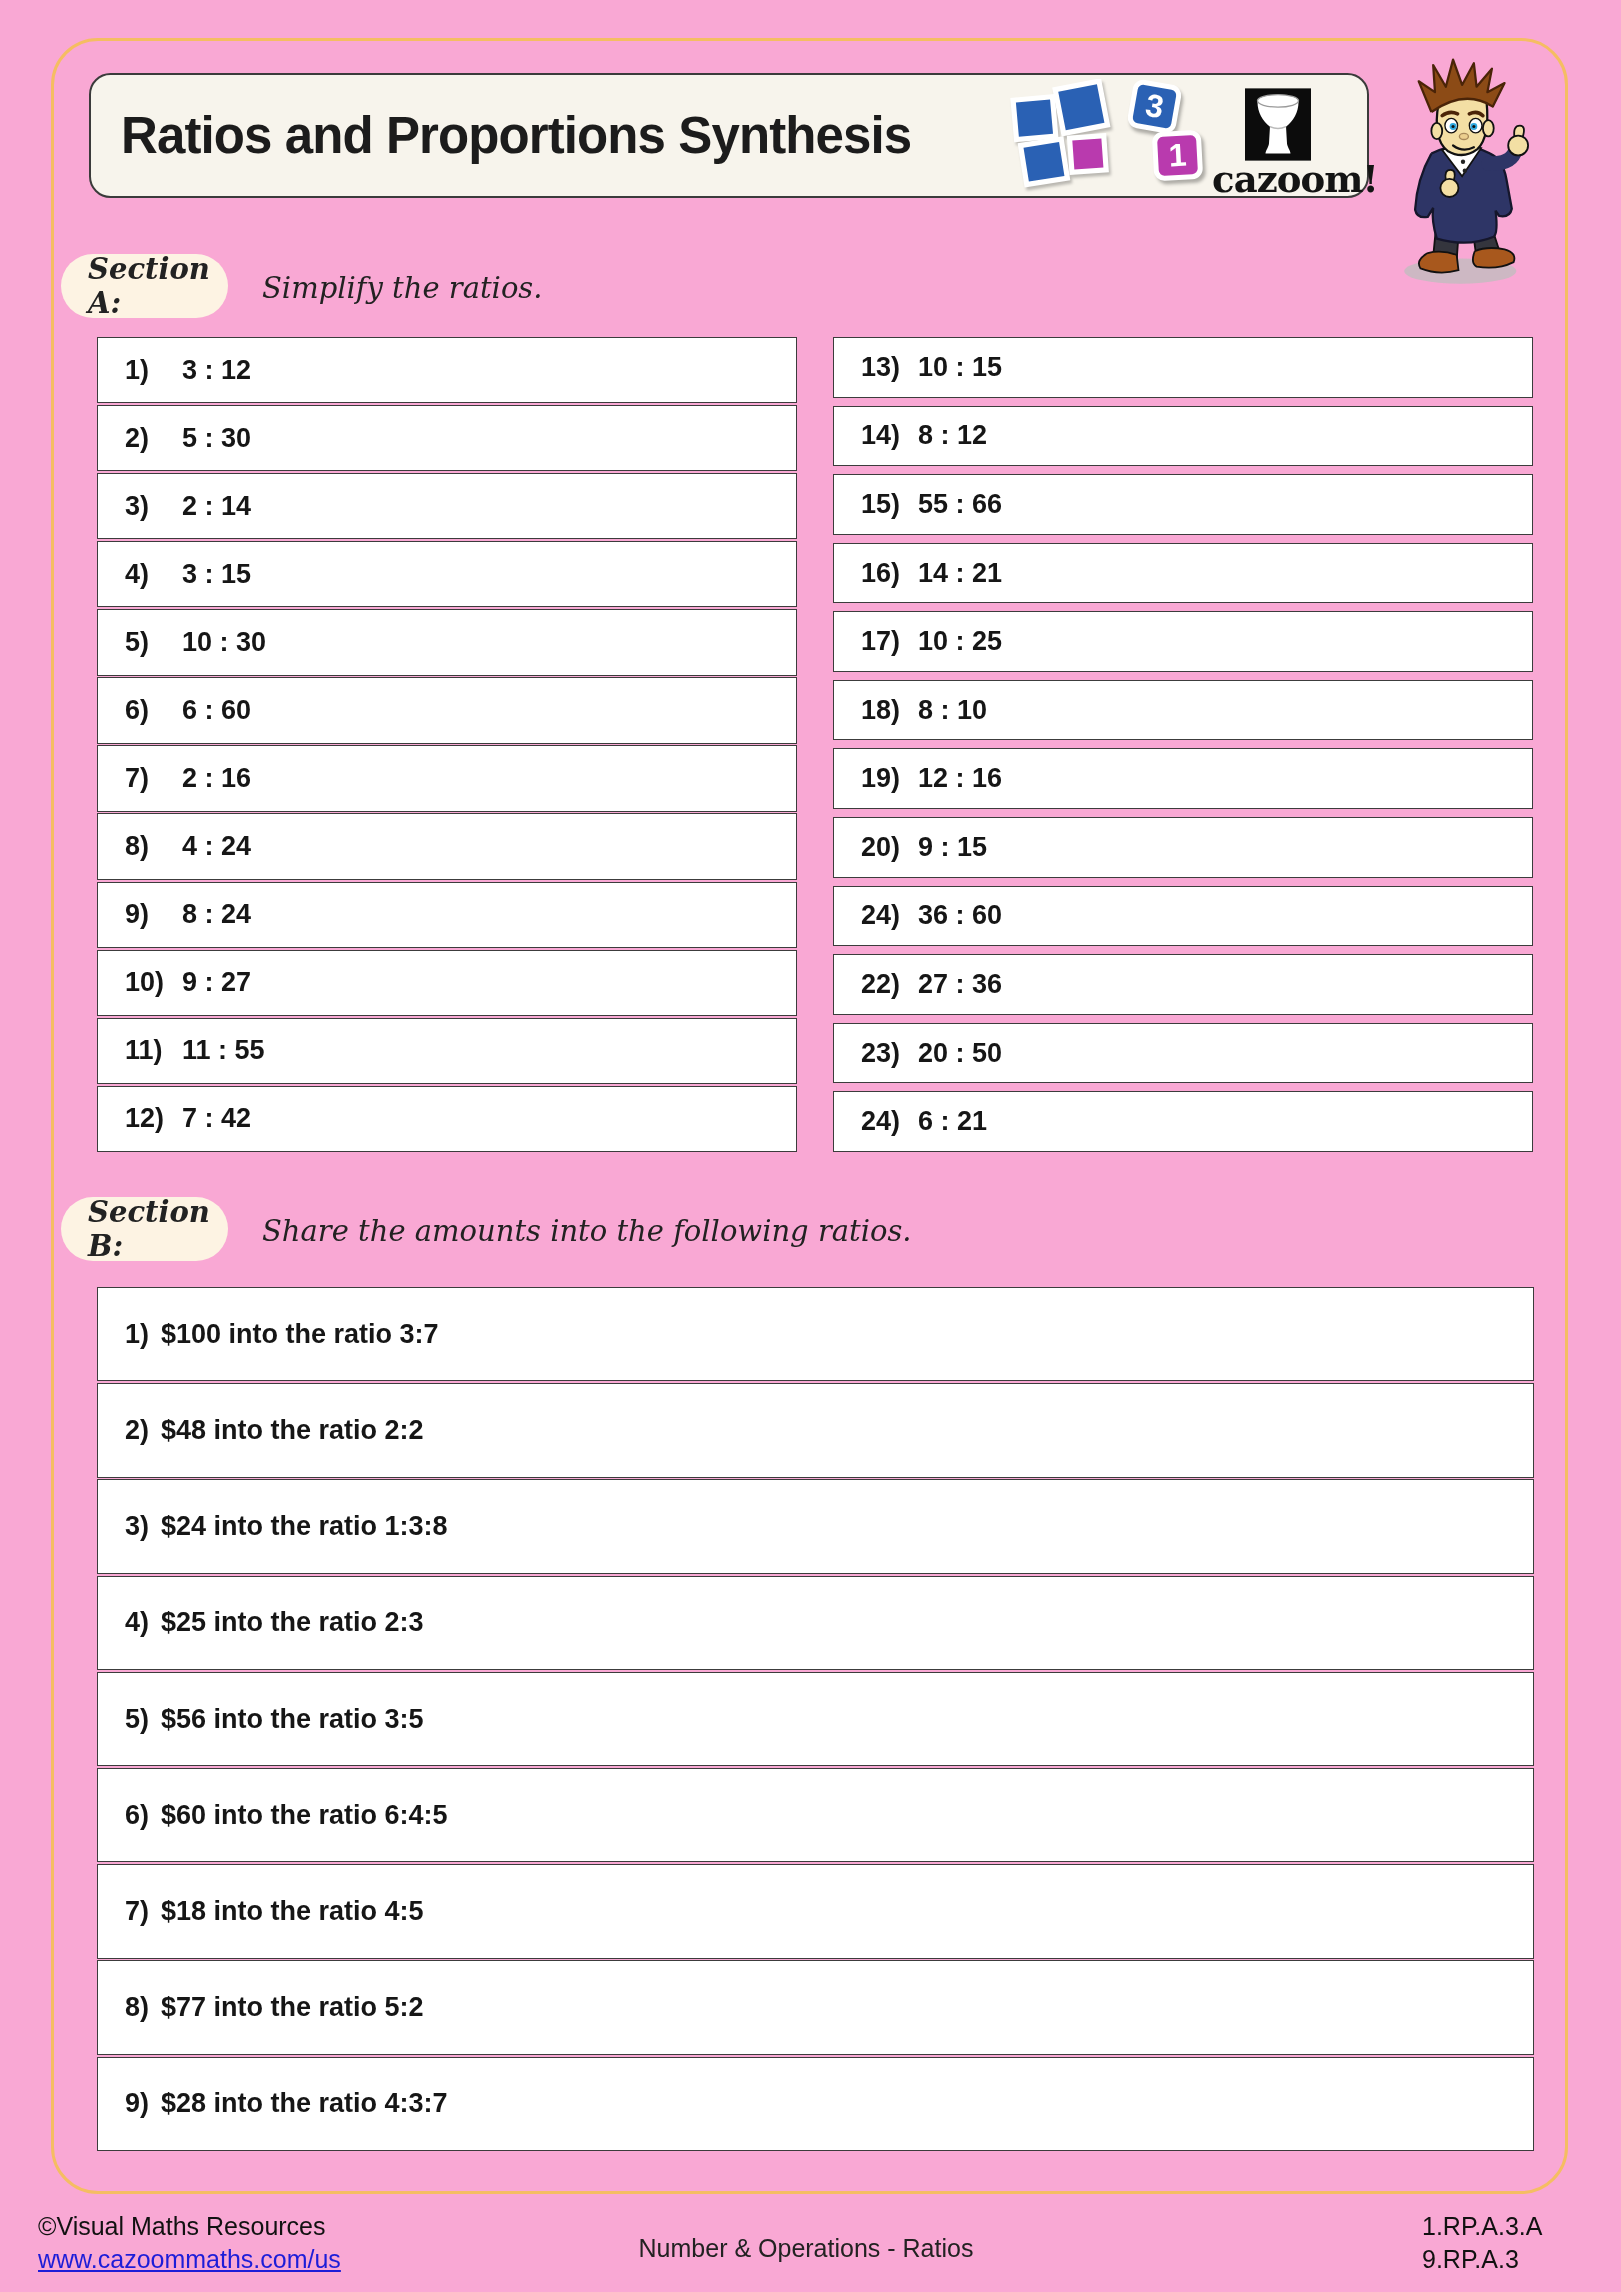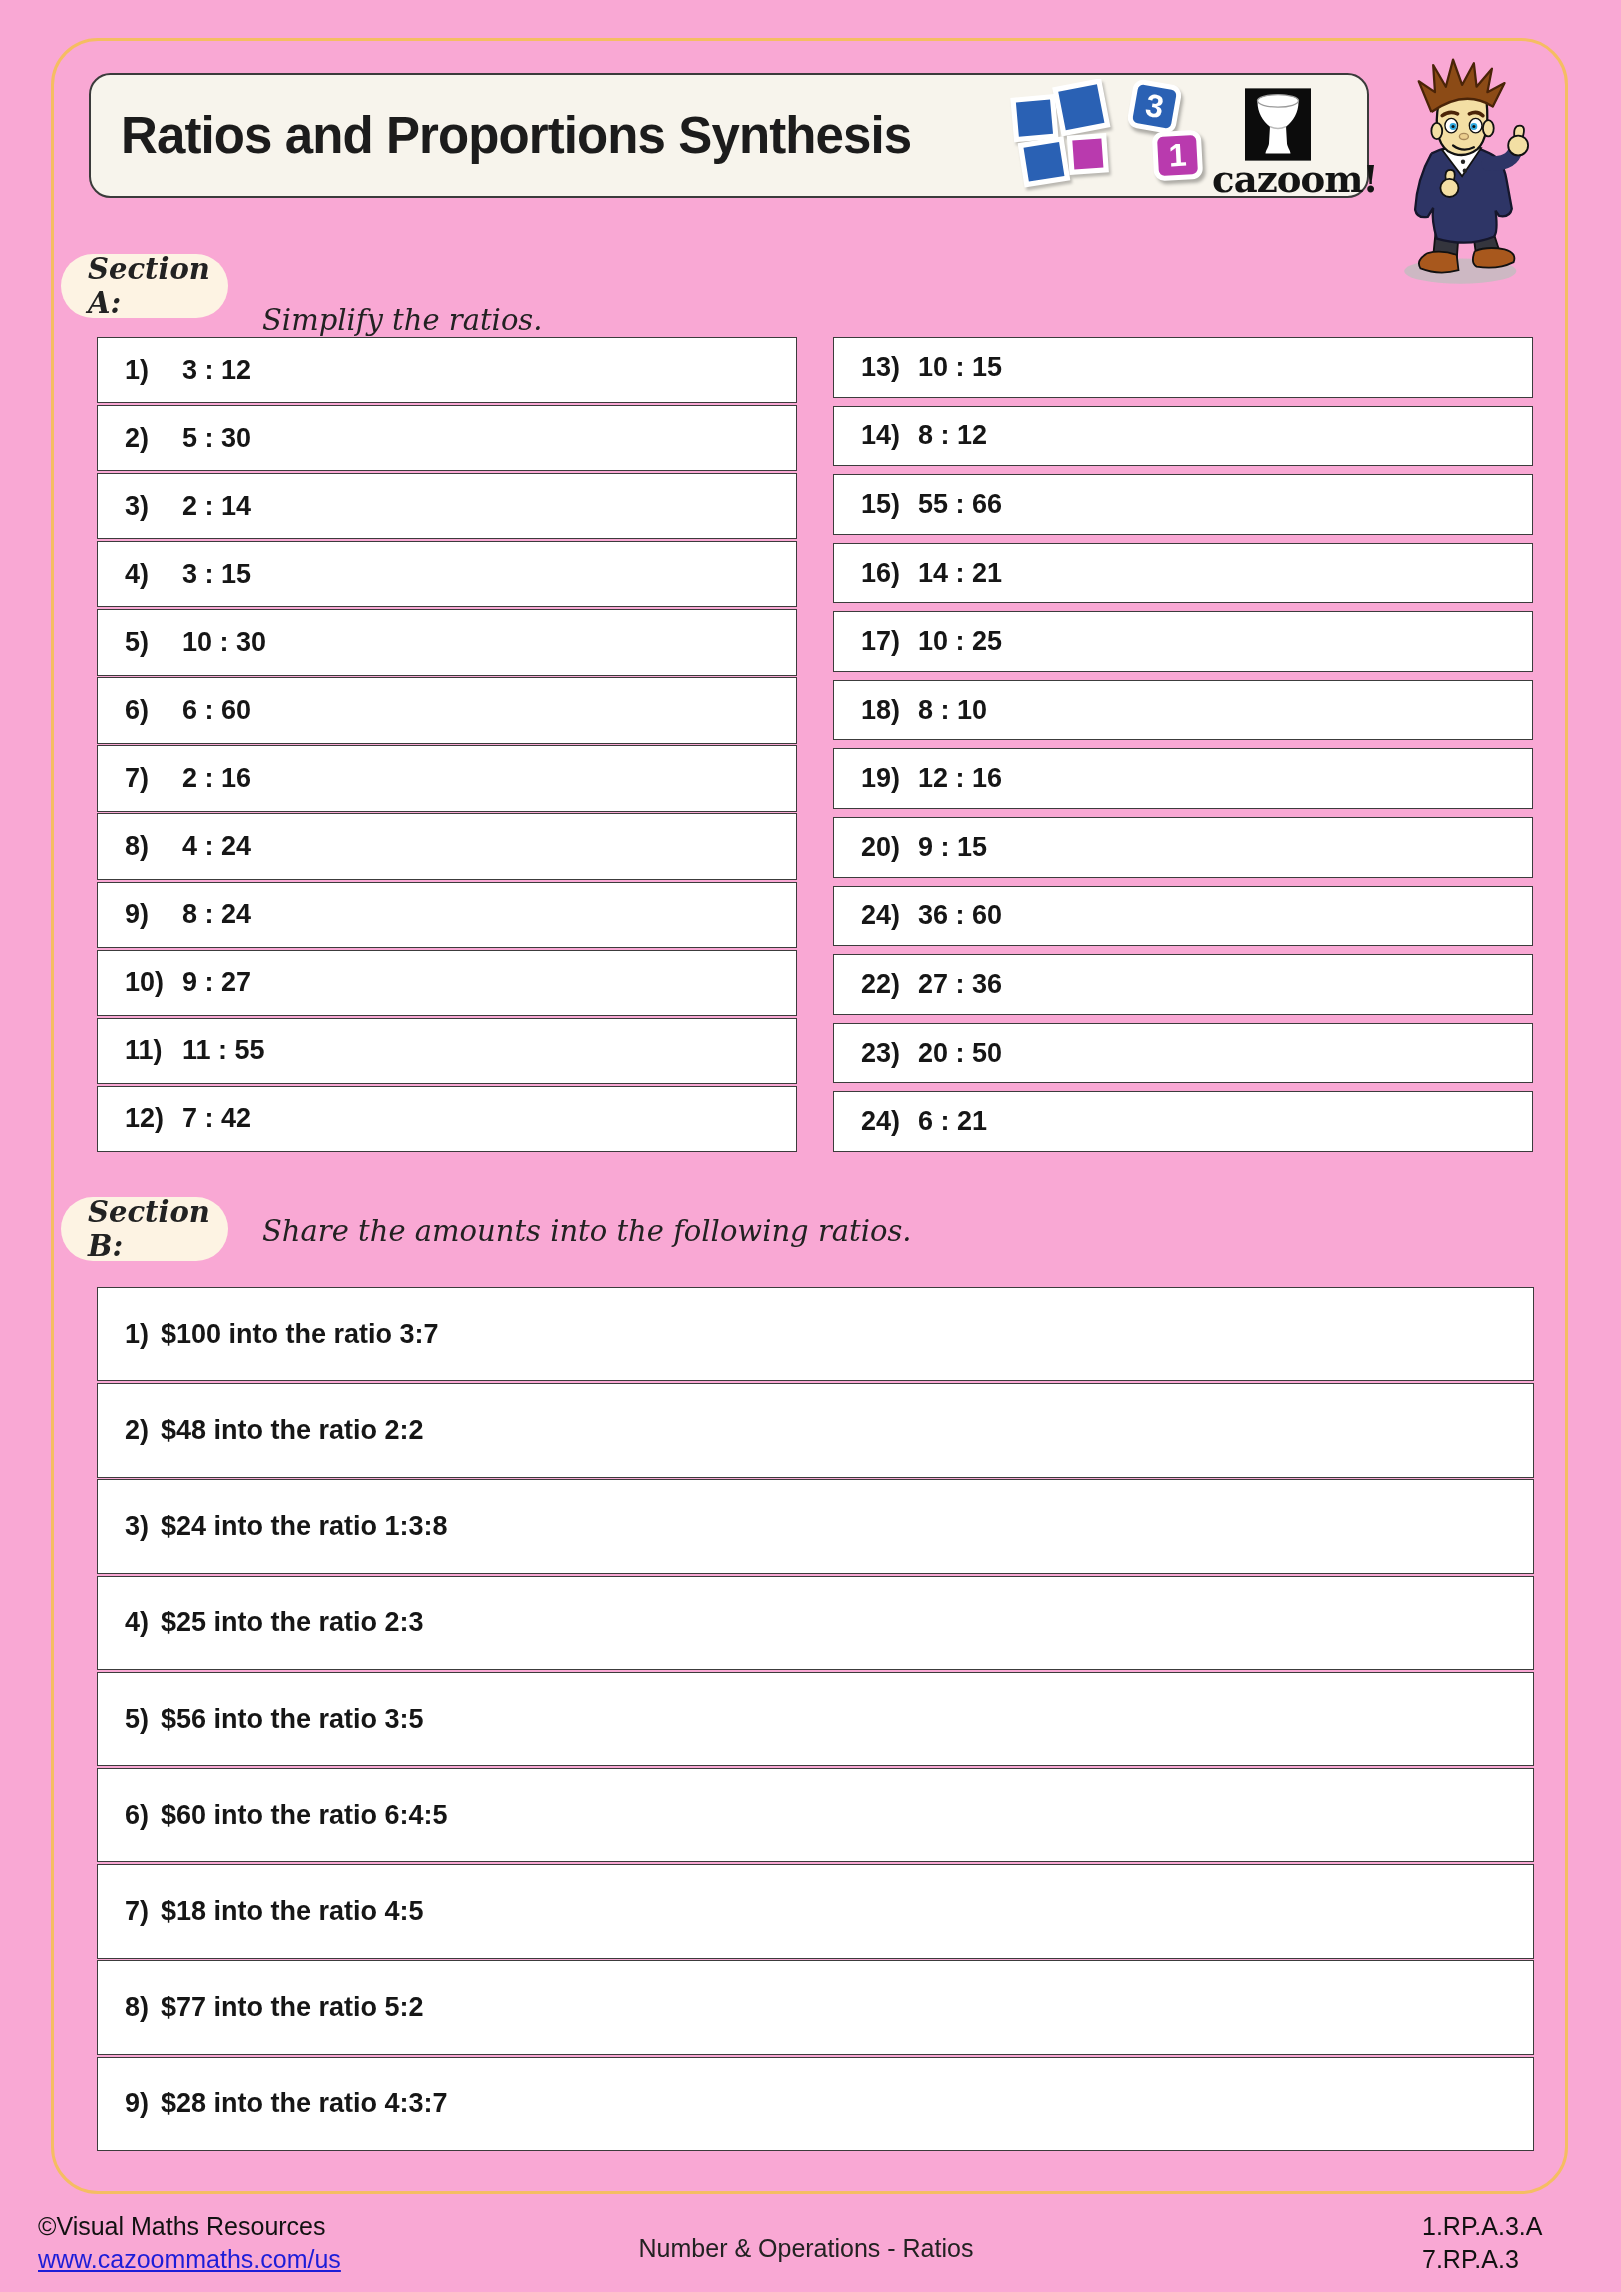--- a/index.html
+++ b/index.html
@@ -43,21 +43,21 @@
     position:absolute; width:167px; height:64px; background:#fdf3e3; border-radius:32px;
     display:flex; align-items:center; padding-left:27px; box-sizing:border-box;
     font-family:"DejaVu Serif", serif; font-style:italic; font-weight:700; font-size:29px; color:#222;
   }
   .pill-a { left:61px; top:254px; }
   .pill-b { left:61px; top:1197px; }
   .instruction {
     position:absolute; font-family:"DejaVu Serif", serif; font-style:italic;
     font-size:29px; color:#222; white-space:nowrap;
   }
-  .instr-a { left:262px; top:271px;margin-top:32px; }
+  .instr-a { left:262px; top:271px; }
   .instr-b { left:262px; top:1214px;text-align:center; }
   
   .table-a {
     position:absolute; top:337px; width:700px; height:815px;
     display:flex; flex-direction:column; gap:1.8px; box-sizing:border-box;
   }
   .table-a-left  { left:97px; }
   .table-a-right { left:833px;gap:8px; }
   .arow {
     flex:1; border:1.8px solid #3c3c3c; background:#ffffff; box-sizing:border-box;
@@ -296,17 +296,17 @@
       </div>
   </div>
 
   <div class="footer-left">
     <div>©Visual Maths Resources</div>
     <a class="footer-link" href="#">www.cazoommaths.com/us</a>
   </div>
   <div class="footer-center">Number &amp; Operations - Ratios</div>
   <div class="footer-right">
     <div>1.RP.A.3.A</div>
-    <div>7.RP.A.3</div>
+    <div>9.RP.A.3</div>
   </div>
 
 </div>
 
 
 </body></html>

